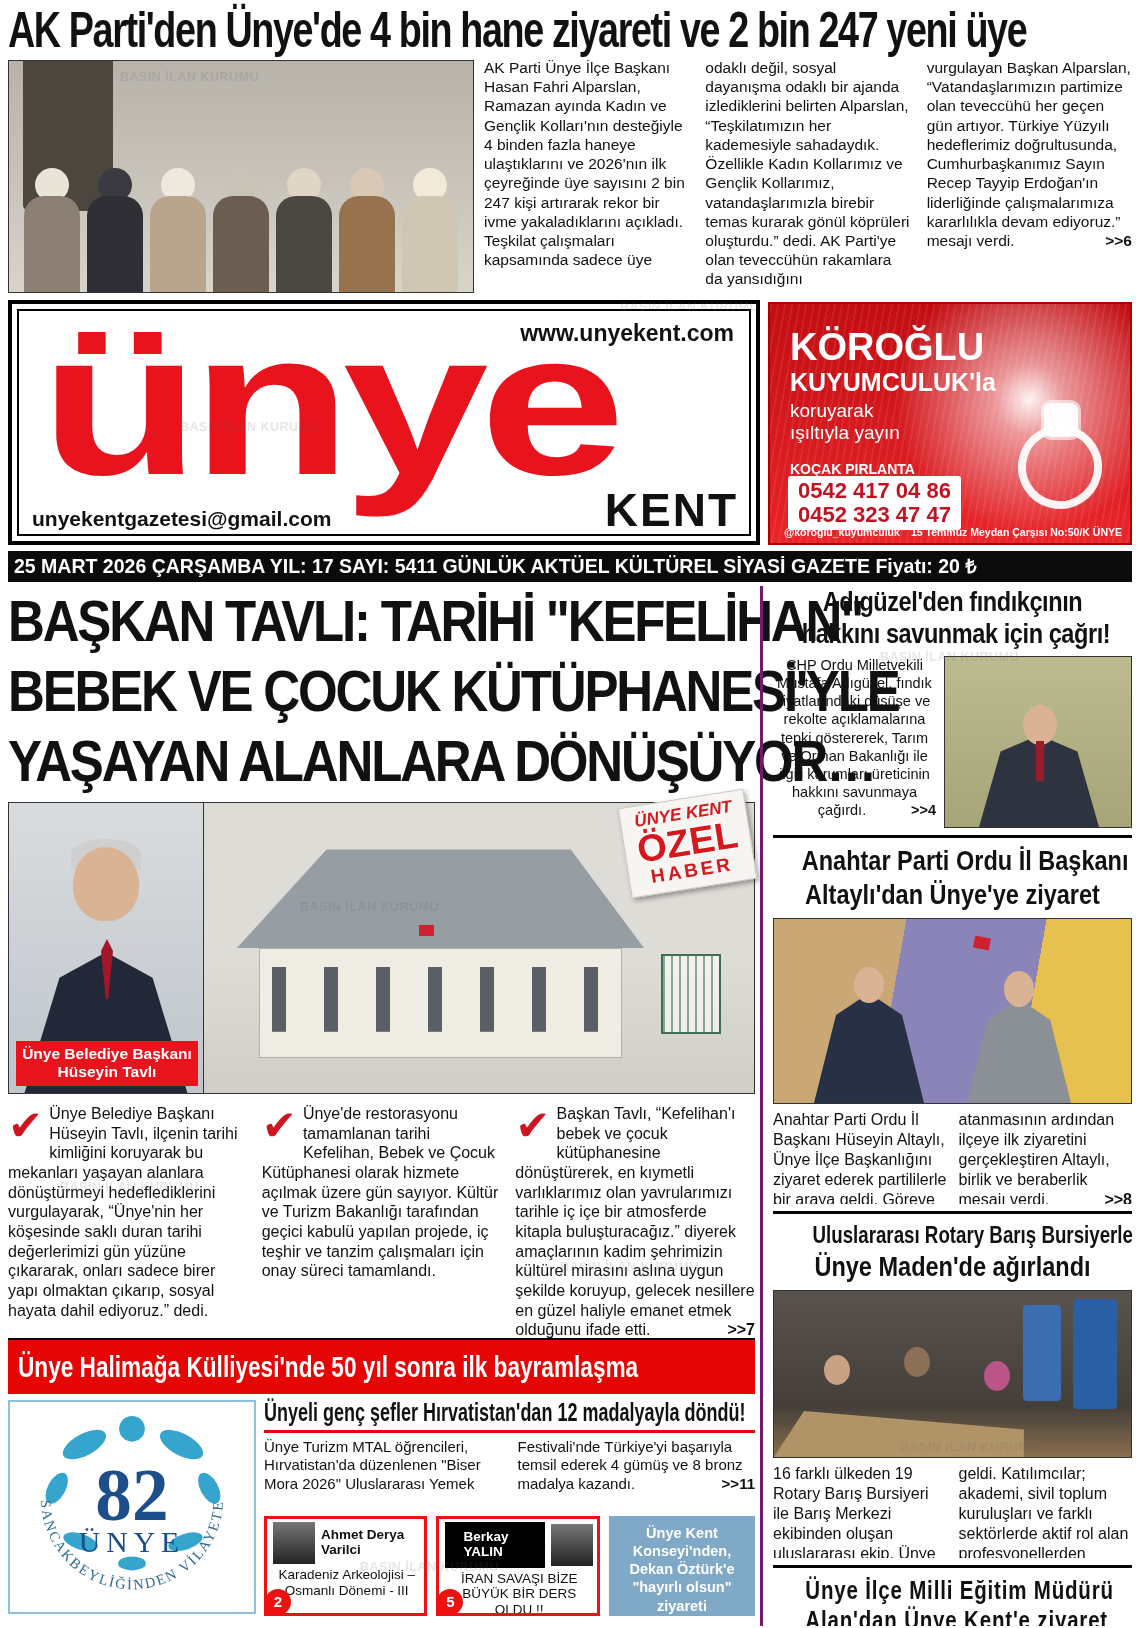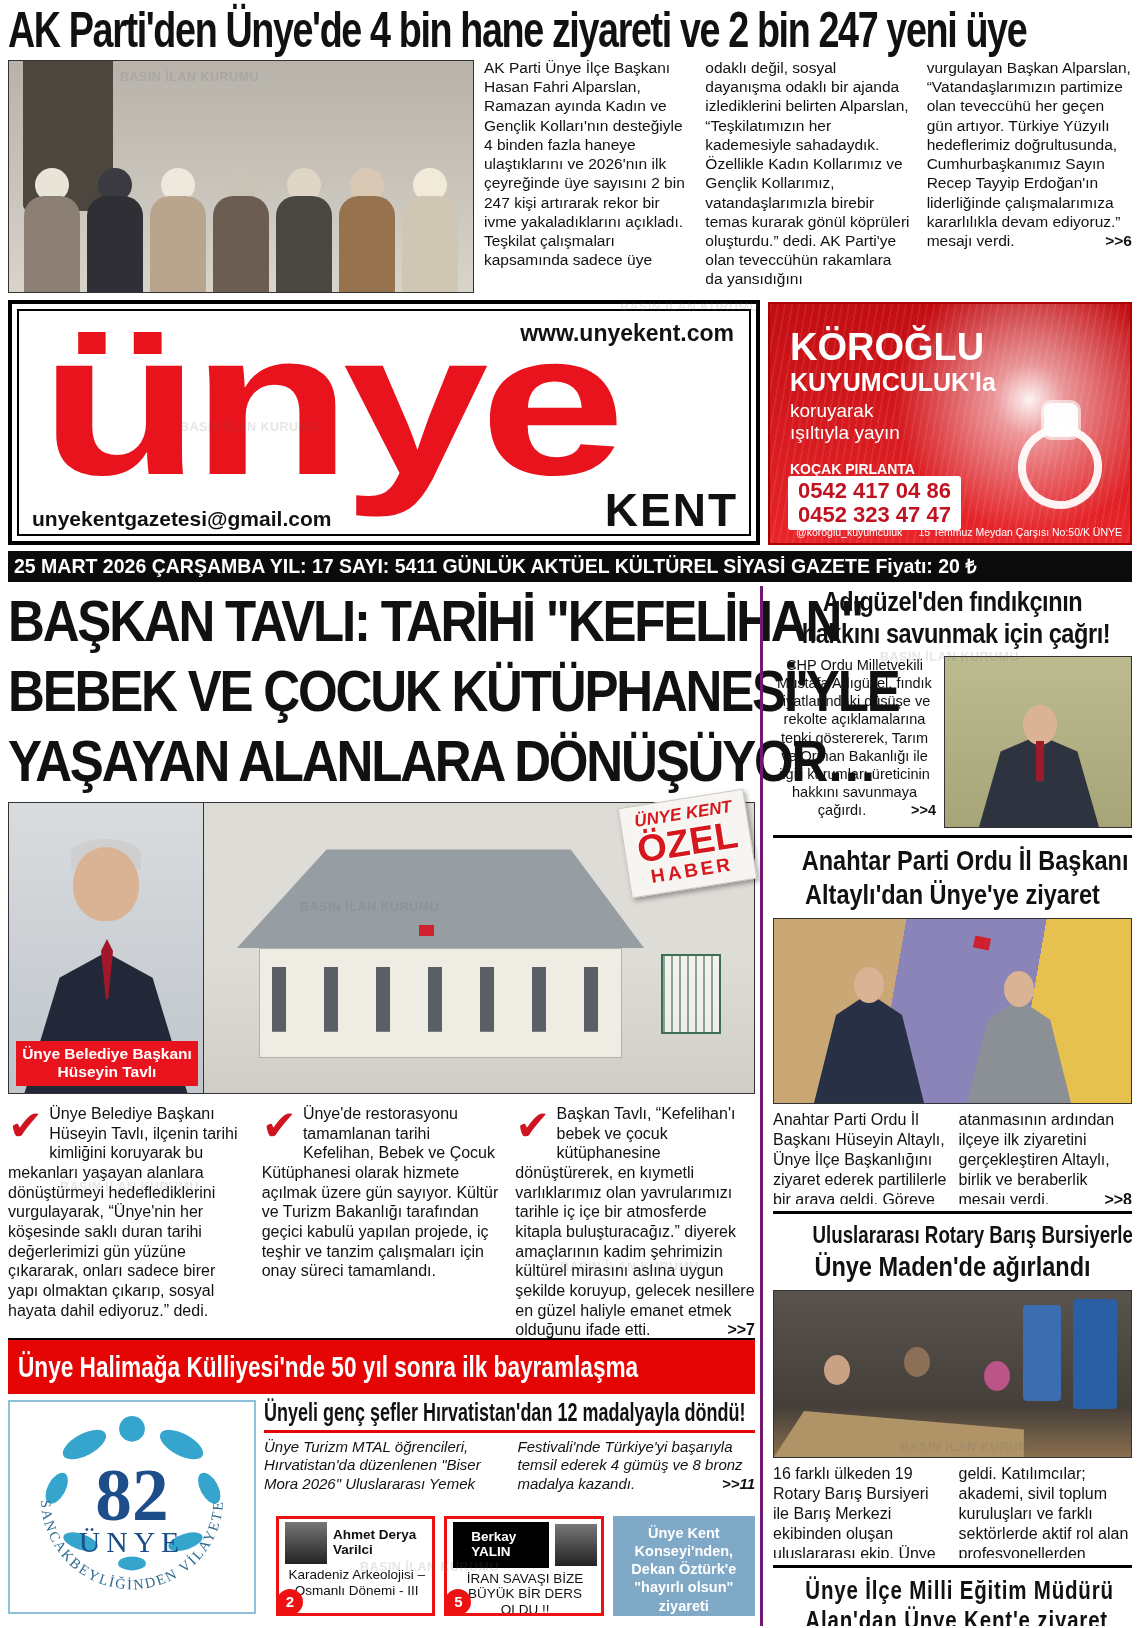--- a/index.html
+++ b/index.html
@@ -30,21 +30,21 @@
   .ad { position:absolute; left:768px; top:302px; width:364px; height:243px; border:2px solid #a00;
         background: radial-gradient(circle at 72% 40%, rgba(255,255,255,.95) 0, rgba(255,255,255,.55) 12%, rgba(255,255,255,0) 45%),
                     repeating-linear-gradient(100deg, rgba(255,255,255,.07) 0 2px, rgba(0,0,0,0) 2px 7px),
                     linear-gradient(#c20d12,#e8252a); color:#fff; overflow:hidden; }
   .ad .brand  { position:absolute; left:20px; top:22px;  font-size:38px; font-weight:900; }
   .ad .brand2 { position:absolute; left:20px; top:64px;  font-size:25px; font-weight:800; }
   .ad .l1 { position:absolute; left:20px; top:96px;  font-size:19px; }
   .ad .l2 { position:absolute; left:20px; top:118px; font-size:19px; }
   .ad .l3 { position:absolute; left:20px; top:157px; font-size:14px; font-weight:900; }
   .ad .phones { position:absolute; left:18px; top:172px; background:#fff; color:#c1121f; font-weight:900; font-size:22px; line-height:1.1; padding:3px 10px; border-radius:3px; }
-  .ad .foot { position:absolute; left:26px; right:8px; bottom:5px; display:flex; justify-content:space-between; font-size:10.5px; font-weight:normal; }
+  .ad .foot { position:absolute; left:14px; right:8px; bottom:5px; display:flex; justify-content:space-between; font-size:10.5px; font-weight:bold; }
   .ad .ring { position:absolute; right:28px; bottom:34px; width:84px; height:84px; border:8px solid rgba(255,255,255,.93); border-radius:50%; transform:rotate(14deg); }
   .ad .gem { position:absolute; right:52px; bottom:106px; width:34px; height:34px; border-radius:8px; background:#fdfdfd;
              box-shadow:0 0 0 3px rgba(255,255,255,.6), -8px 6px 0 -12px #fff; }
 
   
   .dateline { position:absolute; left:8px; top:551px; width:1124px; height:31px; background:#0b0b0b; color:#fff; font-weight:bold; font-size:19.5px; line-height:31px; padding-left:6px; white-space:nowrap; overflow:hidden; }
 
   
   .mainwrap { position:absolute; left:8px; top:586px; width:747px; }
   .mh { display:block; font-size:58px; line-height:70px; font-weight:900; letter-spacing:-2.5px; white-space:nowrap; transform:scaleX(.88); transform-origin:0 50%; }
@@ -76,22 +76,22 @@
   .strip .ref2 { width:64px; font-size:15px; font-weight:bold; text-align:center; line-height:1.1; }
 
   
   .logo82 { position:absolute; left:8px; top:1400px; width:248px; height:214px; border:2px solid #8fc0dc; background:#fff; display:flex; align-items:center; justify-content:center; }
 
   
   .botmid { position:absolute; left:264px; top:1398px; width:491px; height:226px; }
   .chefs-h { font-size:25px; font-weight:900; white-space:nowrap; transform:scaleX(.72); transform-origin:0 50%; border-bottom:0; }
   .chefs-rule { border-top:3px solid #e60505; margin:3px 0 5px; }
   .chefs-cols { display:flex; gap:16px; height:74px; overflow:hidden; }
-  .chefs-cols .col { flex:1; font-size:15px; line-height:1.22;font-style:italic; }
-  .boxrow { margin-top:4px; display:flex; gap:9px; height:100px;margin-left:12px; }
+  .chefs-cols .col { flex:1; font-size:15px; line-height:1.22; }
+  .boxrow { margin-top:4px; display:flex; gap:9px; height:100px; }
   .colbox { position:relative; flex:1.1; border:3px solid #e11; padding:3px 4px 3px 6px; overflow:hidden; }
   .badge { position:absolute; left:-2px; bottom:-2px; width:26px; height:26px; border-radius:50% 50% 50% 0; background:#e11; color:#fff; font-weight:900; font-size:15px; text-align:center; line-height:26px; }
   .cb-head { display:flex; gap:6px; align-items:center; justify-content:center; }
   .cb-photo { width:42px; height:42px; background:linear-gradient(#777,#222); flex:none; }
   .cb-name { font-size:13.5px; font-weight:900; line-height:1.1; }
   .cb-name.onblack { background:#000; color:#fff; padding:8px 18px; }
   .cb-title { margin-top:3px; font-size:13.5px; text-align:center; line-height:1.15; }
   .council { flex:1; background:#7fa9c6; color:#fff; text-align:center; font-weight:900; font-size:14.5px; line-height:1.25; padding:8px 6px; }
   .council .ref2 { display:block; margin-top:4px; font-size:15px; }
 

